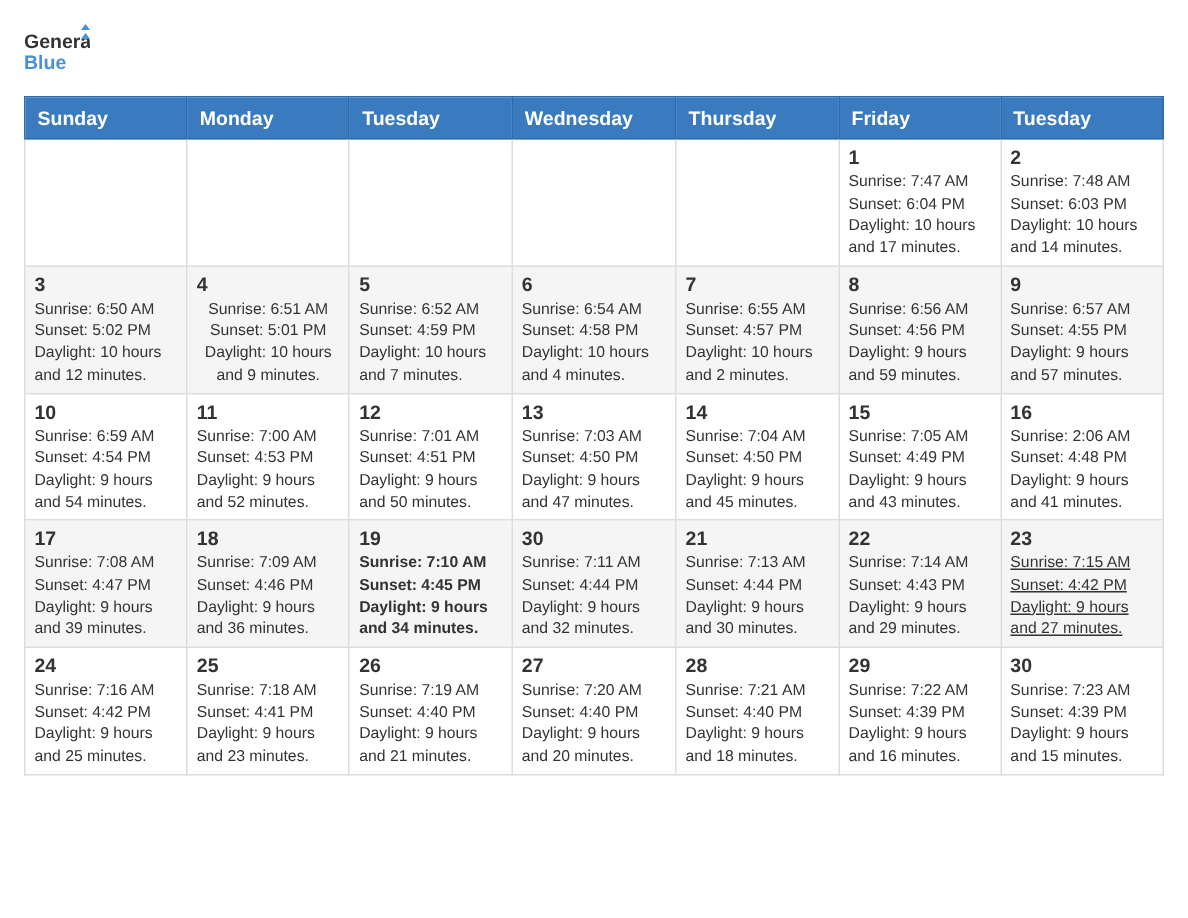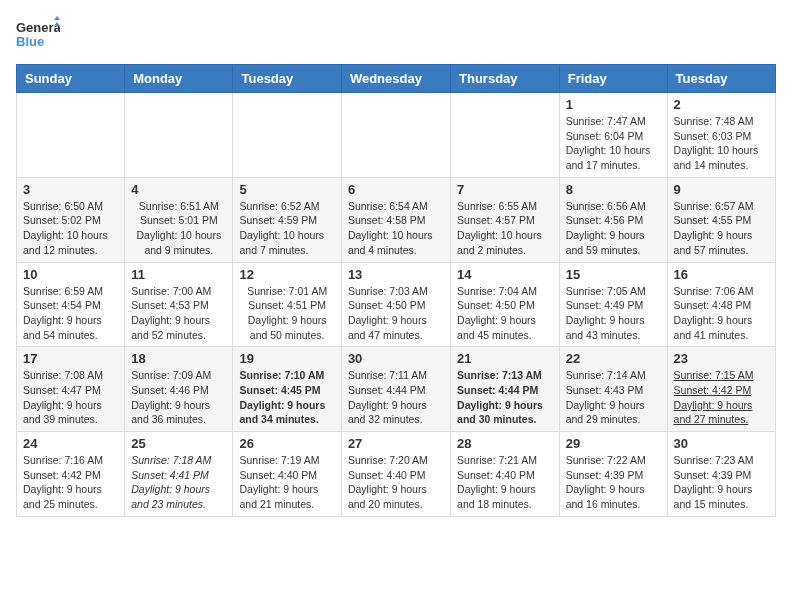--- a/index.html
+++ b/index.html
@@ -179,21 +179,21 @@
 Daylight: 9 hours and 54 minutes.</div>
         </td>
         <td>
           <span class="day-number">11</span>
           <div class="day-info" style="white-space: pre-line;">Sunrise: 7:00 AM
 Sunset: 4:53 PM
 Daylight: 9 hours and 52 minutes.</div>
         </td>
         <td>
           <span class="day-number">12</span>
-          <div class="day-info" style="white-space: pre-line; text-align: center;">Sunrise: 7:01 AM
+          <div class="day-info" style="white-space: pre-line;">Sunrise: 7:01 AM
 Sunset: 4:51 PM
 Daylight: 9 hours and 50 minutes.</div>
         </td>
         <td>
           <span class="day-number">13</span>
           <div class="day-info" style="white-space: pre-line;">Sunrise: 7:03 AM
 Sunset: 4:50 PM
 Daylight: 9 hours and 47 minutes.</div>
         </td>
         <td>
@@ -203,21 +203,21 @@
 Daylight: 9 hours and 45 minutes.</div>
         </td>
         <td>
           <span class="day-number">15</span>
           <div class="day-info" style="white-space: pre-line;">Sunrise: 7:05 AM
 Sunset: 4:49 PM
 Daylight: 9 hours and 43 minutes.</div>
         </td>
         <td>
           <span class="day-number">16</span>
-          <div class="day-info" style="white-space: pre-line;">Sunrise: 7:06 AM
+          <div class="day-info" style="white-space: pre-line;">Sunrise: 2:06 AM
 Sunset: 4:48 PM
 Daylight: 9 hours and 41 minutes.</div>
         </td>
       </tr>
       <tr class="row-alt">
         <td>
           <span class="day-number">17</span>
           <div class="day-info" style="white-space: pre-line;">Sunrise: 7:08 AM
 Sunset: 4:47 PM
 Daylight: 9 hours and 39 minutes.</div>
@@ -235,21 +235,21 @@
 Daylight: 9 hours and 34 minutes.</div>
         </td>
         <td>
           <span class="day-number">30</span>
           <div class="day-info" style="white-space: pre-line;">Sunrise: 7:11 AM
 Sunset: 4:44 PM
 Daylight: 9 hours and 32 minutes.</div>
         </td>
         <td>
           <span class="day-number">21</span>
-          <div class="day-info" style="white-space: pre-line; font-weight: bold;">Sunrise: 7:13 AM
+          <div class="day-info" style="white-space: pre-line;">Sunrise: 7:13 AM
 Sunset: 4:44 PM
 Daylight: 9 hours and 30 minutes.</div>
         </td>
         <td>
           <span class="day-number">22</span>
           <div class="day-info" style="white-space: pre-line;">Sunrise: 7:14 AM
 Sunset: 4:43 PM
 Daylight: 9 hours and 29 minutes.</div>
         </td>
         <td>
@@ -261,21 +261,21 @@
       </tr>
       <tr>
         <td>
           <span class="day-number">24</span>
           <div class="day-info" style="white-space: pre-line;">Sunrise: 7:16 AM
 Sunset: 4:42 PM
 Daylight: 9 hours and 25 minutes.</div>
         </td>
         <td>
           <span class="day-number">25</span>
-          <div class="day-info" style="white-space: pre-line; font-style: italic;">Sunrise: 7:18 AM
+          <div class="day-info" style="white-space: pre-line;">Sunrise: 7:18 AM
 Sunset: 4:41 PM
 Daylight: 9 hours and 23 minutes.</div>
         </td>
         <td>
           <span class="day-number">26</span>
           <div class="day-info" style="white-space: pre-line;">Sunrise: 7:19 AM
 Sunset: 4:40 PM
 Daylight: 9 hours and 21 minutes.</div>
         </td>
         <td>

